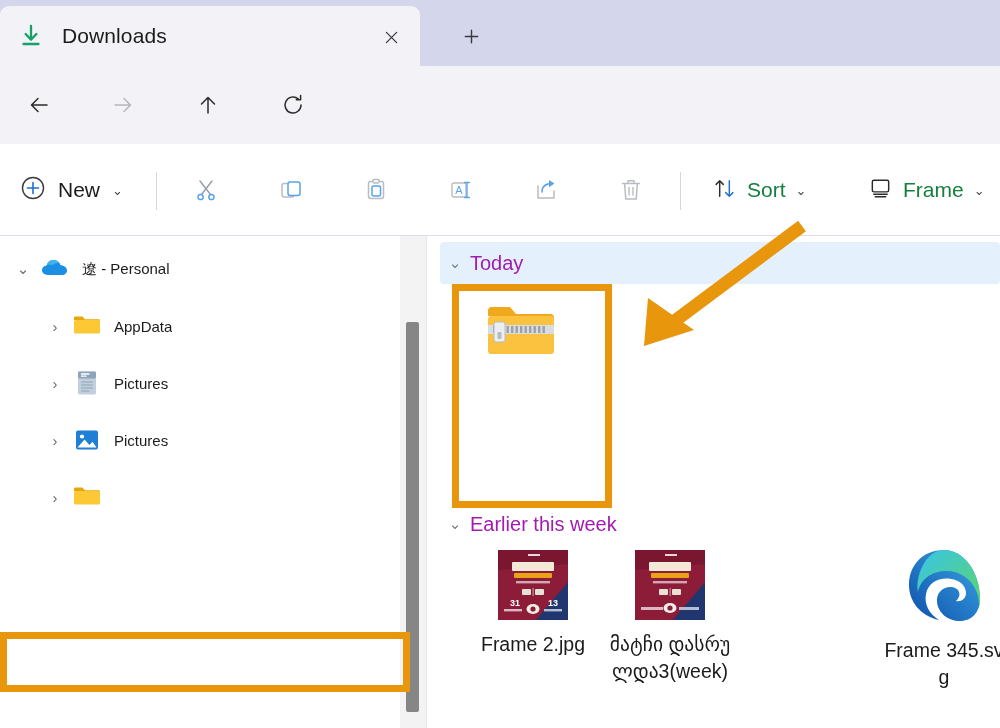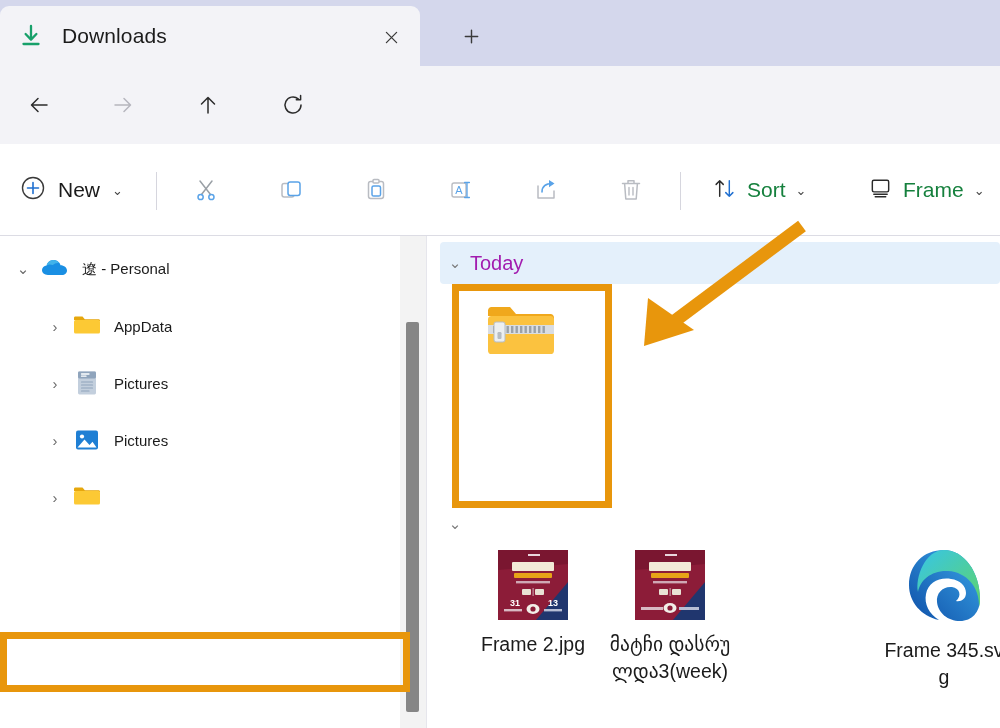--- a/index.html
+++ b/index.html
@@ -389,20 +389,21 @@
               <rect x="58.5" y="32" width="2.4" height="7"></rect>
           </g>
           <rect x="10" y="28" width="11" height="20" rx="2" fill="#eceff1" stroke="#b6bcc2" stroke-width="1"></rect>
           <rect x="13.5" y="38" width="4" height="7" rx="1.2" fill="#b6bcc2"></rect>
         </svg>
       </span>
     </div>
 
     <div class="group-head-plain" style="top:268px">
       <span class="group-chev">⌄</span>
+      <span class="group-label">Earlier this week</span>
     </div>
 
     <div class="tile" style="left:41px; top:312px">
       <span class="tile-thumb">
         <svg viewBox="0 0 74 74" width="74" height="74">
           <rect x="2" y="2" width="70" height="70" fill="#8c1c38"></rect>
           <path d="M40 72 L72 34 L72 72 Z" fill="#20366e"></path>
           <path d="M2 2 L72 2 L72 16 L2 22 Z" fill="#7a1630"></path>
           <rect x="32" y="6" width="12" height="2" fill="#e9d6dc"></rect>
           <rect x="16" y="14" width="42" height="9" rx="1" fill="#f2e9d6"></rect>

